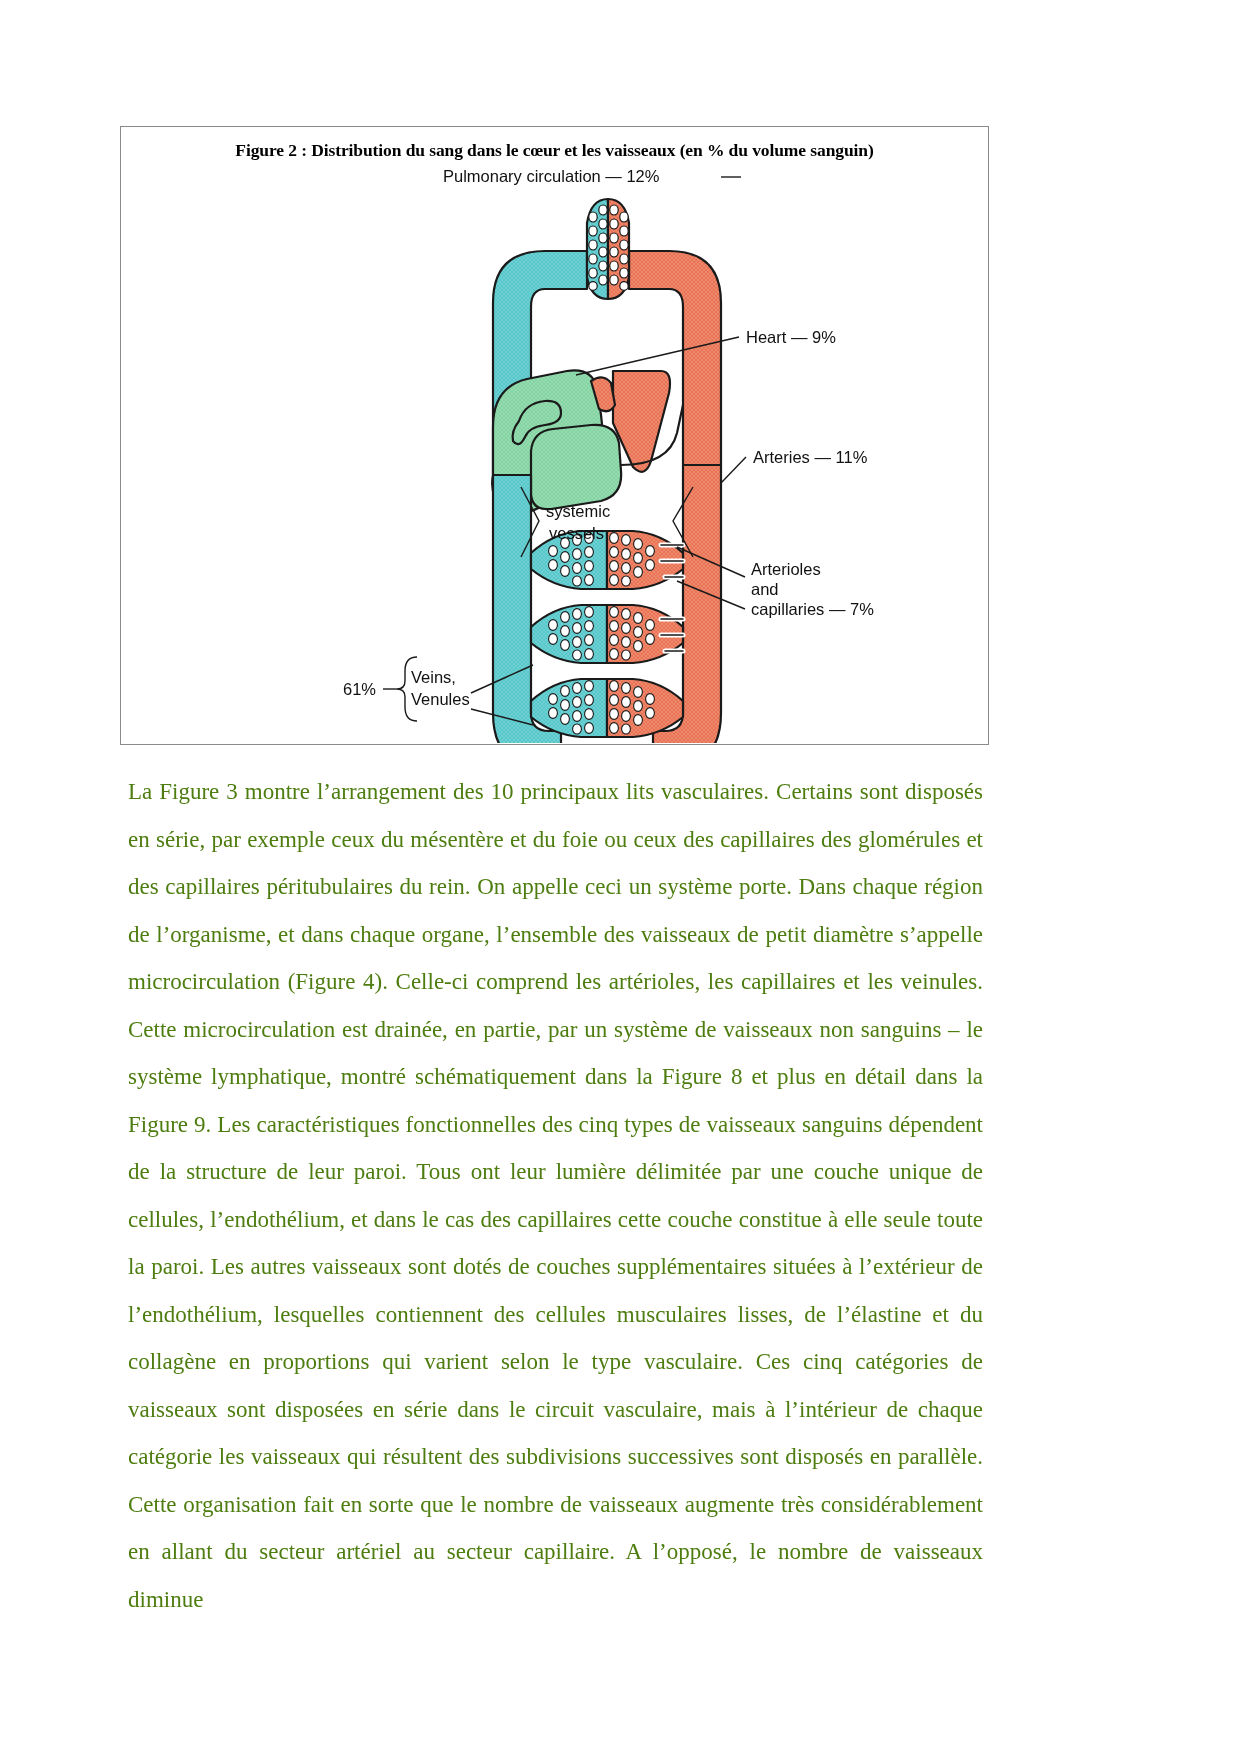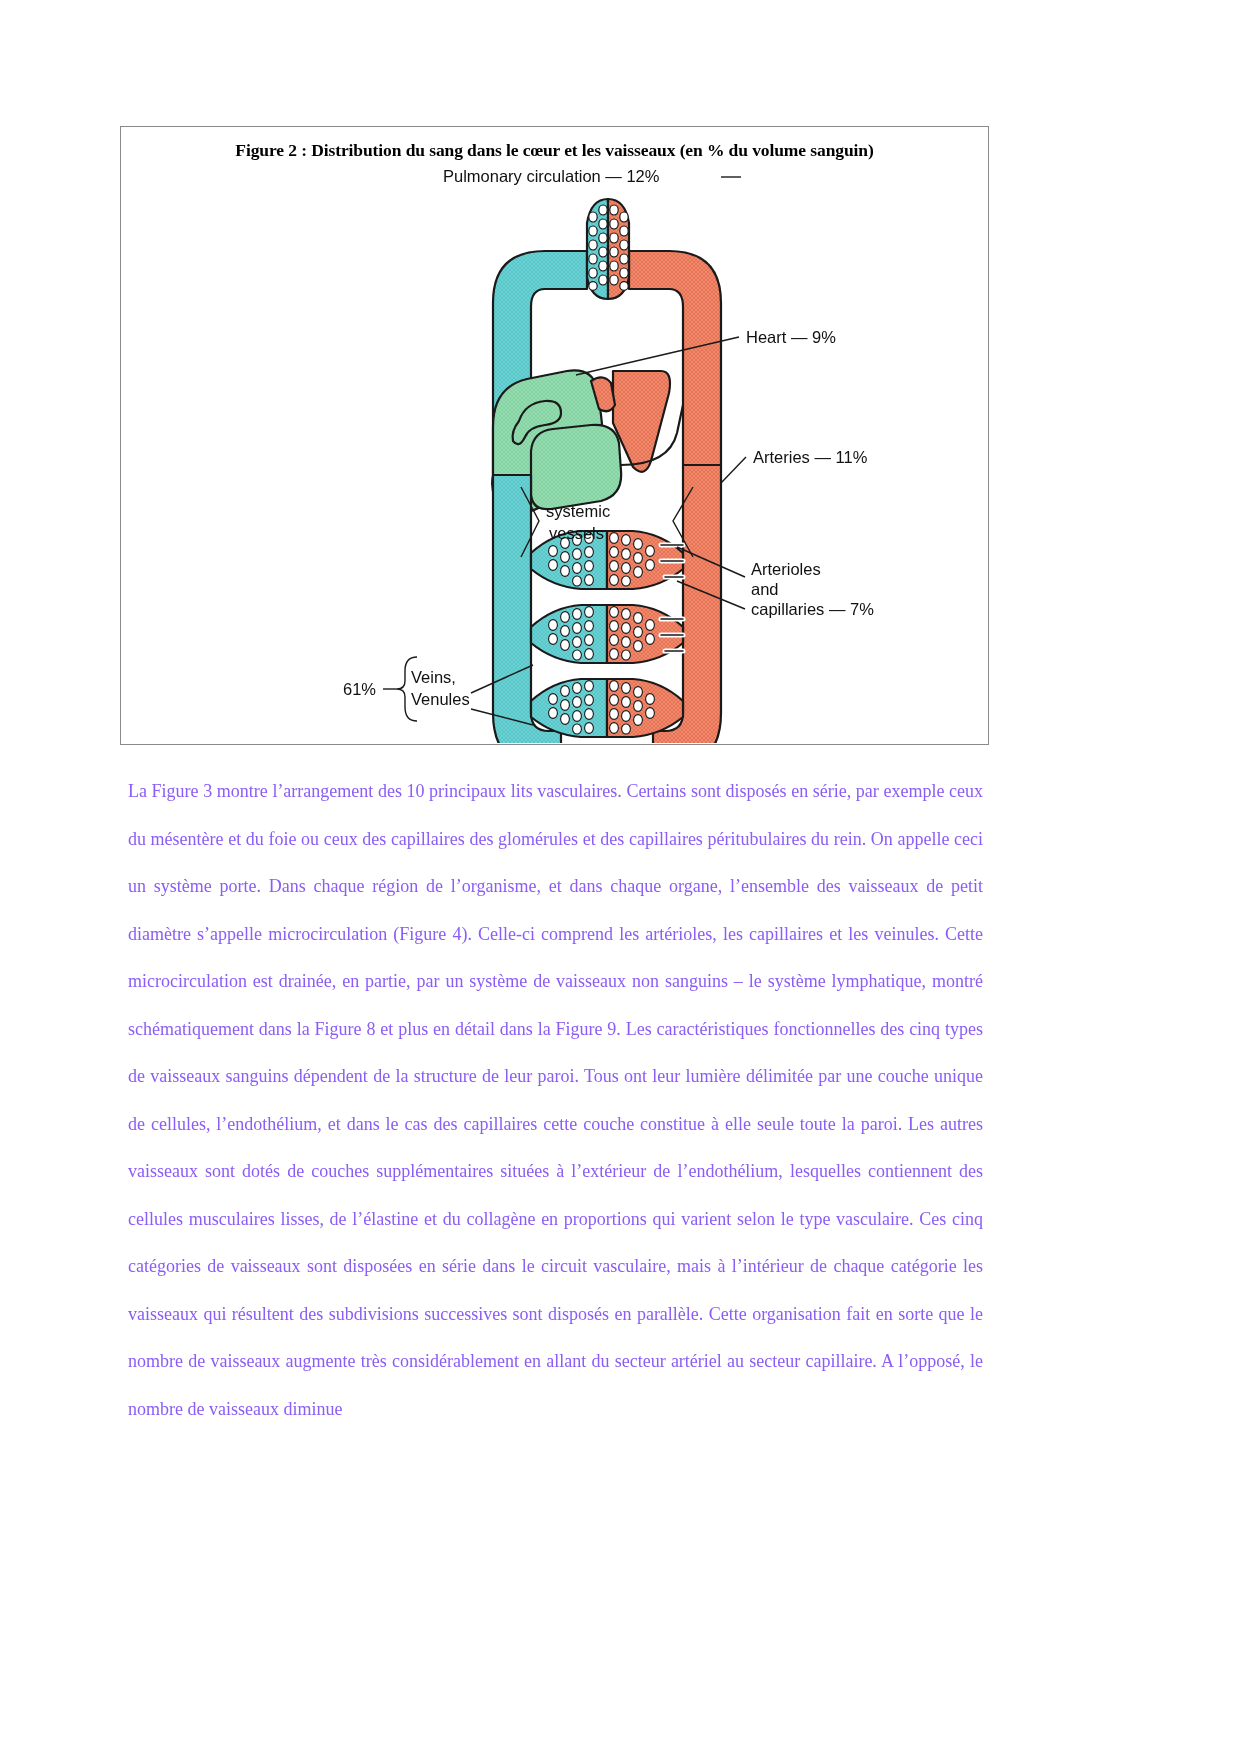--- a/index.html
+++ b/index.html
@@ -51,25 +51,25 @@
   }
   .figure-art svg { display: block; }
 
   
   .body-text {
     position: absolute;
     left: 128px;
     top: 768px;
     width: 855px;
     font-family: "Liberation Serif", serif;
-    font-size: 18px;
+    font-size: 23px;
     line-height: 47.5px;
     text-align: justify;
     text-justify: inter-word;
-    color: #8b5cf6;
+    color: #4d7c0f;
   }
   .body-text p {
     margin: 0;
     text-indent: 0;
   }
   .body-text p:last-child {
     text-align: justify;
   }
 </style>
 </head>

